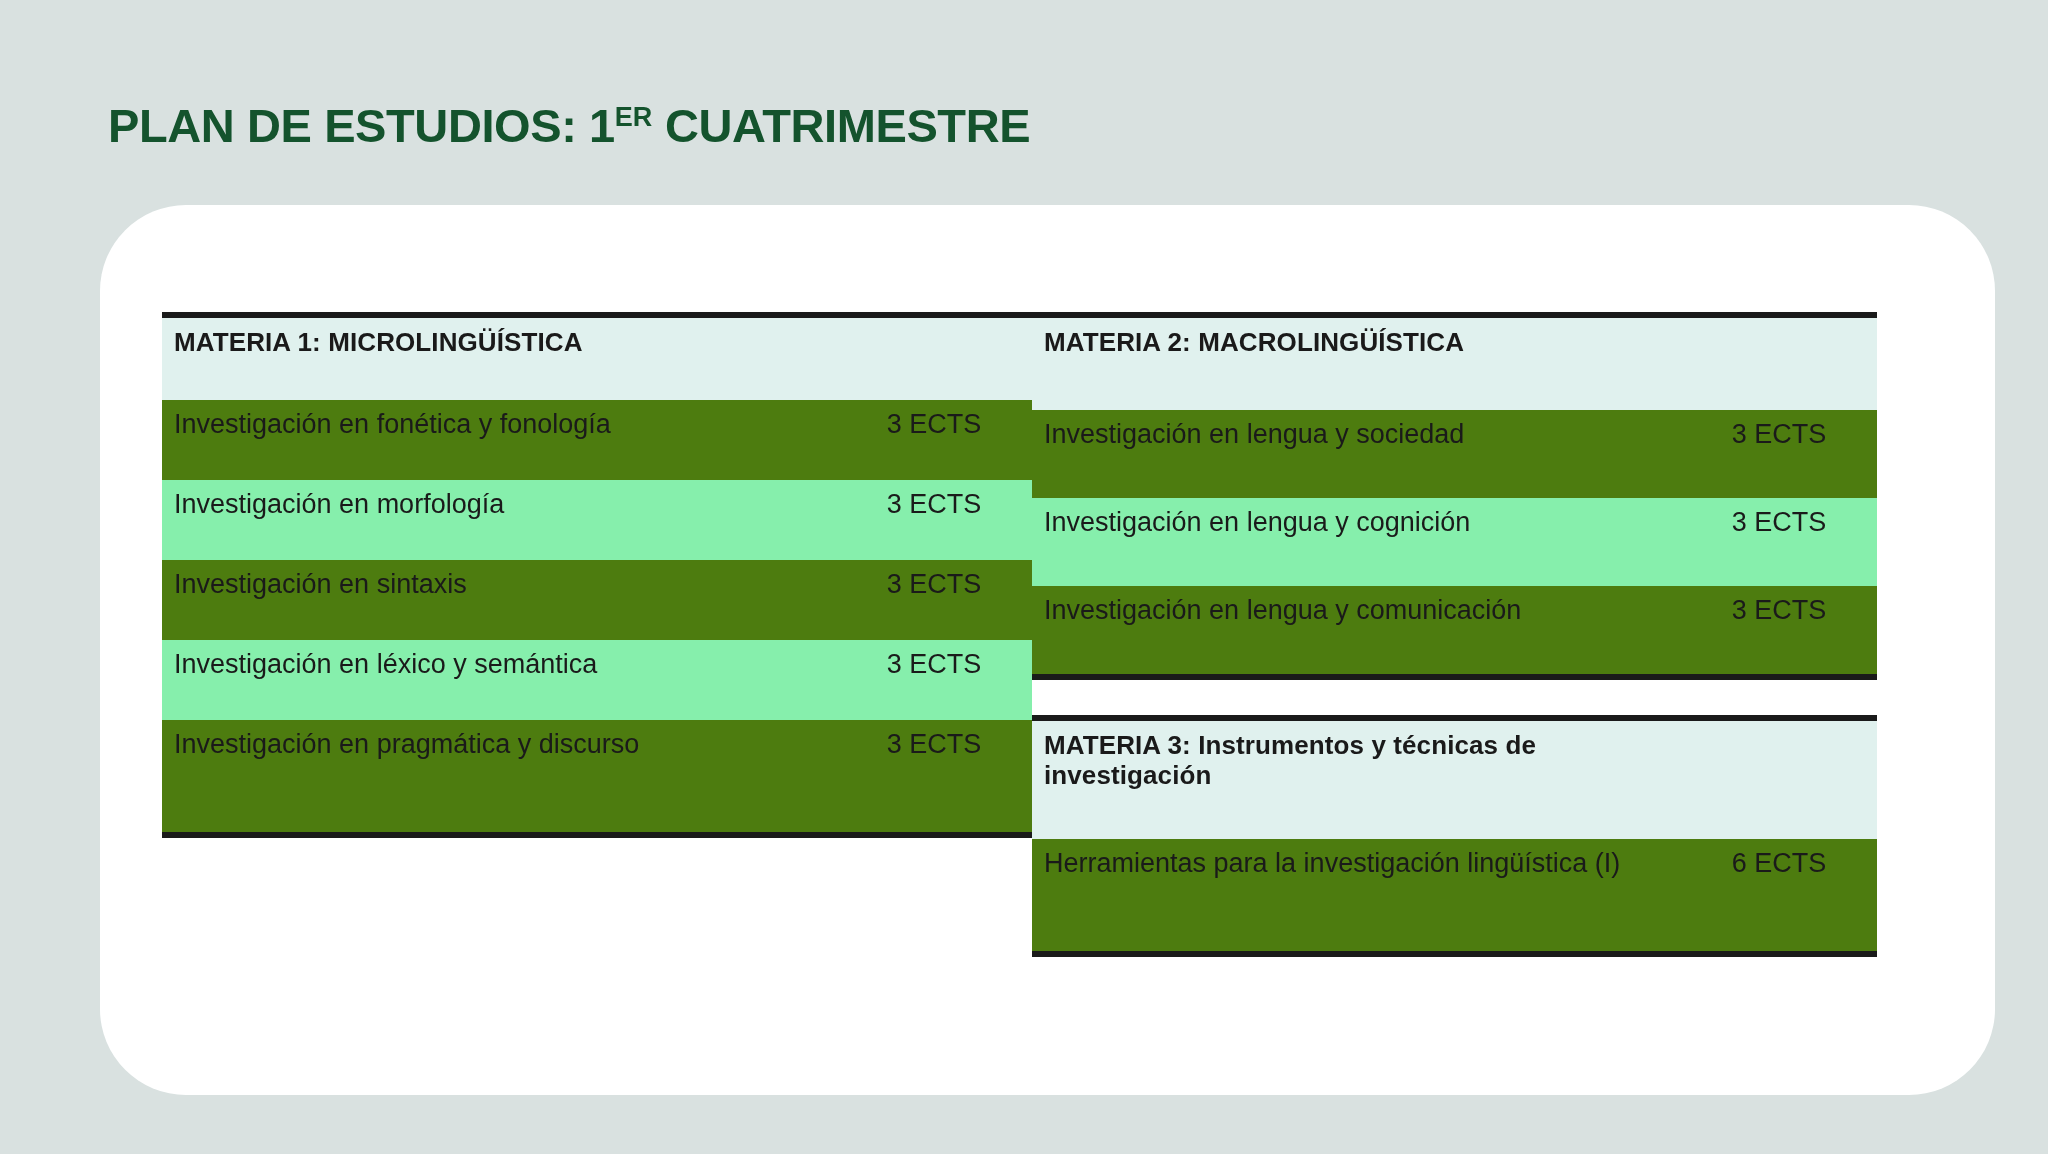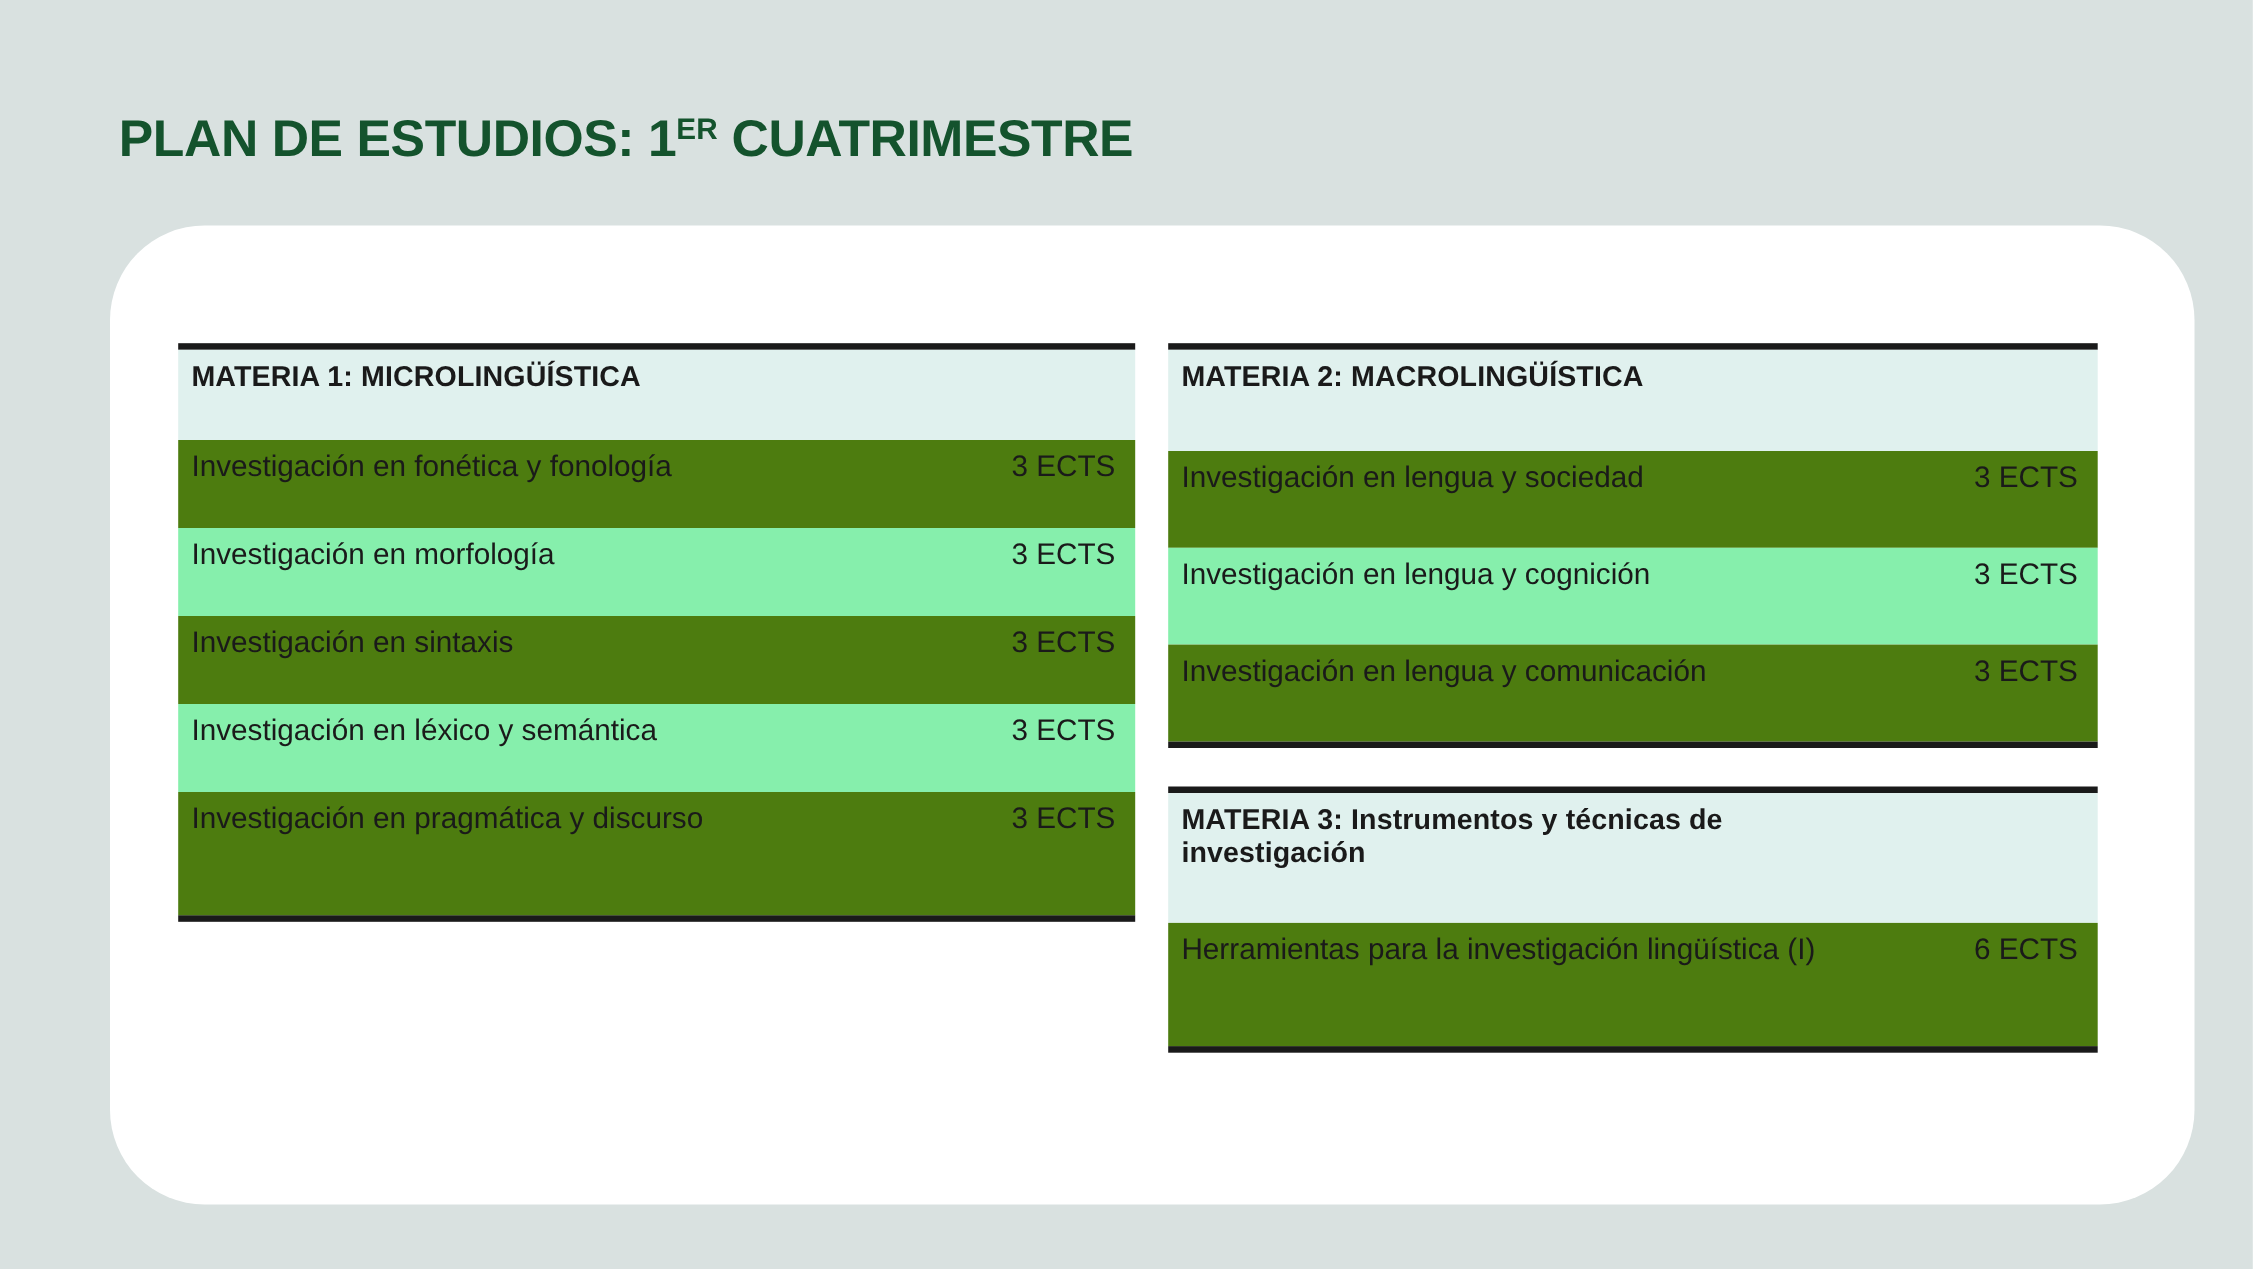--- a/index.html
+++ b/index.html
@@ -45,21 +45,20 @@
     border-radius: 86px;
   }
 
   
   .columns {
     position: absolute;
     left: 62px;
     top: 107px;
     width: 1775px;
     display: flex;
-    gap: 30px;
   }
   .col {
     flex: 0 0 auto;
   }
   .col-left  { width: 870px; }
   .col-right { width: 845px; }
 
   
   .tbl {
     border-top: 6px solid #1a1a1a;
@@ -89,21 +88,21 @@
   }
   .row.headrow .name {
     font-weight: bold;
     font-size: 26px;
     letter-spacing: 0.1px;
   }
   .row .credits {
     flex: 0 0 auto;
     width: 160px;
     padding: 9px 18px 0 0;
-    text-align: right;
+    text-align: center;
     font-size: 27px;
     line-height: 1.17;
     color: #1a1a1a;
     white-space: nowrap;
   }
 
   
   .h-head1 { height: 82px; }
   .h-head2 { height: 92px; }
   .h-head3 { height: 118px; }

